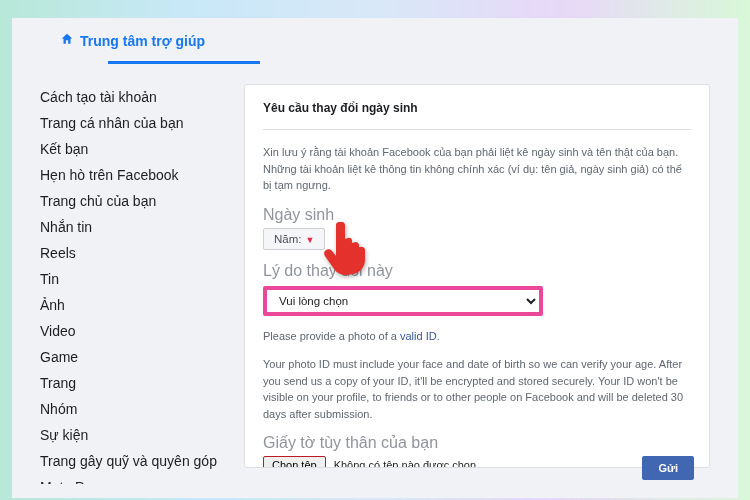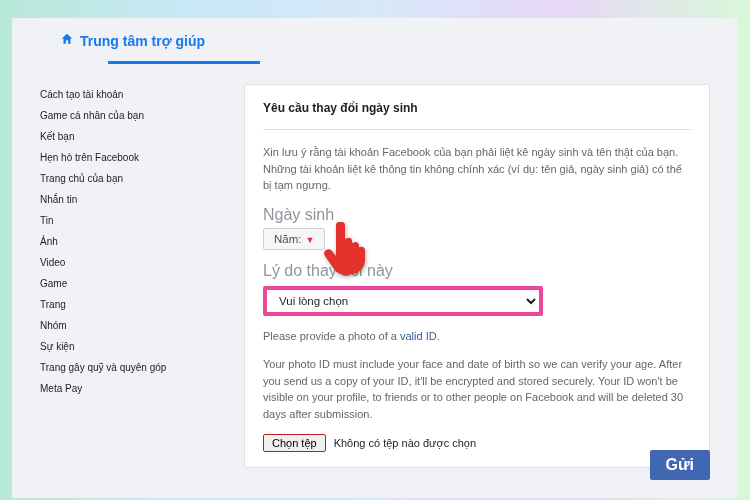--- a/index.html
+++ b/index.html
@@ -4,35 +4,35 @@
 <style>
 *{box-sizing:border-box;margin:0;padding:0}
 body{font-family:Helvetica,Arial,sans-serif;background:linear-gradient(90deg,#b8e8d8 0%,#c8e8f8 25%,#d8e8f8 50%,#e8d8f8 75%,#d8f8d8 100%);width:750px;height:500px;overflow:hidden}
 .page{background:#f0f2f5;margin:18px 12px;height:480px;position:relative}
 .header{height:50px;padding:14px 0 0 48px}
 .help-link{color:#1877f2;font-size:14px;font-weight:600;text-decoration:none;display:inline-flex;align-items:center;gap:6px}
 .help-link svg{width:14px;height:14px;fill:#1877f2}
 .tab-underline{height:3px;background:#1877f2;width:152px;margin:11px 0 0 48px}
 .content{display:flex;padding:0 28px 0 28px;gap:24px;height:calc(100% - 64px)}
 .sidebar{width:180px;padding:16px 0;overflow:hidden}
-.sidebar-item{display:block;color:#1c1e21;font-size:10px;padding:5px 0;cursor:pointer;text-decoration:none}
+.sidebar-item{display:block;color:#1c1e21;font-size:14px;padding:5px 0;cursor:pointer;text-decoration:none}
 .main{flex:1;background:#fff;border:1px solid #dddfe2;border-radius:3px;padding:16px 18px;margin:16px 0;overflow:hidden}
 .main h2{font-size:12px;color:#1c1e21;font-weight:600;margin-bottom:14px}
 .divider{border-top:1px solid #dddfe2;margin:0 0 14px 0}
 .info{font-size:11px;color:#606770;line-height:1.5;margin-bottom:12px}
 .label{font-size:16px;color:#90949c;margin-bottom:4px}
 .year-btn{display:inline-flex;align-items:flex-end;gap:4px;border:1px solid #ccd0d5;padding:4px 10px;font-size:11.5px;color:#4b4f56;background:#f5f6f7;cursor:pointer;border-radius:2px}
 .year-btn .caret{color:#f02849;font-size:9px}
 .select-reason{width:280px;border:4px solid #ec4899;padding:4px 8px;font-size:11.5px;color:#1c1e21;background:#fff;border-radius:2px;margin-top:2px}
 .block{margin-bottom:12px;position:relative}
 .link{color:#385898;text-decoration:none}
 .file-row{display:flex;align-items:center;gap:8px;margin-top:4px}
 .file-btn{border:1px solid #b91c1c;padding:2px 8px;font-size:11px;background:#efefef;cursor:pointer;border-radius:2px}
 .file-txt{font-size:11px;color:#1c1e21}
-.submit{position:absolute;bottom:18px;right:28px;background:#4267b2;color:#fff;border:none;padding:6px 16px;font-size:16px;font-weight:600;border-radius:2px;cursor:pointer}
+.submit{position:absolute;bottom:18px;right:44px;background:#4267b2;color:#fff;border:none;padding:6px 16px;font-size:11px;font-weight:600;border-radius:2px;cursor:pointer}
 .cursor-hand{position:absolute;top:202px;left:310px;pointer-events:none;z-index:10}
 .cursor-hand svg{width:50px;height:56px;filter:drop-shadow(1px 2px 2px rgba(0,0,0,.3))}
 </style>
 </head>
 <body>
 
 <div class="page">
   <div class="header">
     <a class="help-link">
       <span>
@@ -41,25 +41,26 @@
           </svg>
       </span>
       <span>Trung tâm trợ giúp</span>
     </a>
     <div class="tab-underline"></div>
   </div>
 
   <div class="content">
     <nav class="sidebar">
       <a class="sidebar-item">Cách tạo tài khoản</a>
-      <a class="sidebar-item">Game cá nhân của bạn</a>
+      <a class="sidebar-item">Trang cá nhân của bạn</a>
       <a class="sidebar-item">Kết bạn</a>
       <a class="sidebar-item">Hẹn hò trên Facebook</a>
       <a class="sidebar-item">Trang chủ của bạn</a>
       <a class="sidebar-item">Nhắn tin</a>
+      <a class="sidebar-item">Reels</a>
       <a class="sidebar-item">Tin</a>
       <a class="sidebar-item">Ảnh</a>
       <a class="sidebar-item">Video</a>
       <a class="sidebar-item">Game</a>
       <a class="sidebar-item">Trang</a>
       <a class="sidebar-item">Nhóm</a>
       <a class="sidebar-item">Sự kiện</a>
       <a class="sidebar-item">Trang gây quỹ và quyên góp</a>
       <a class="sidebar-item">Meta Pay</a>
     </nav>
@@ -83,20 +84,21 @@
           <option>Vui lòng chọn</option>
         </select>
       </div>
 
       <p class="info">
         <span>Please provide a photo of a </span><a class="link">valid ID</a>.
       </p>
       <p class="info">Your photo ID must include your face and date of birth so we can verify your age. After you send us a copy of your ID, it'll be encrypted and stored securely. Your ID won't be visible on your profile, to friends or to other people on Facebook and will be deleted 30 days after submission.</p>
 
       <div class="block">
+        <div class="label">Giấy tờ tùy thân của bạn</div>
         <div class="file-row">
           <button class="file-btn">Chọn tệp</button>
           <span class="file-txt">Không có tệp nào được chọn</span>
         </div>
       </div>
     </div>
   </div>
 
   <button class="submit">Gửi</button>
 

